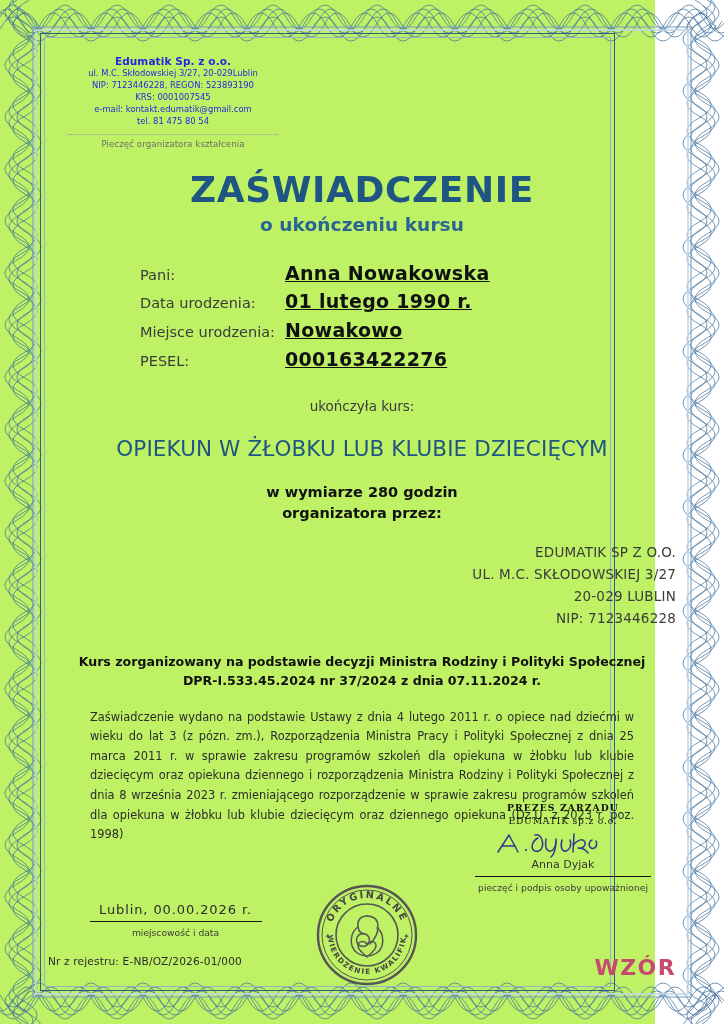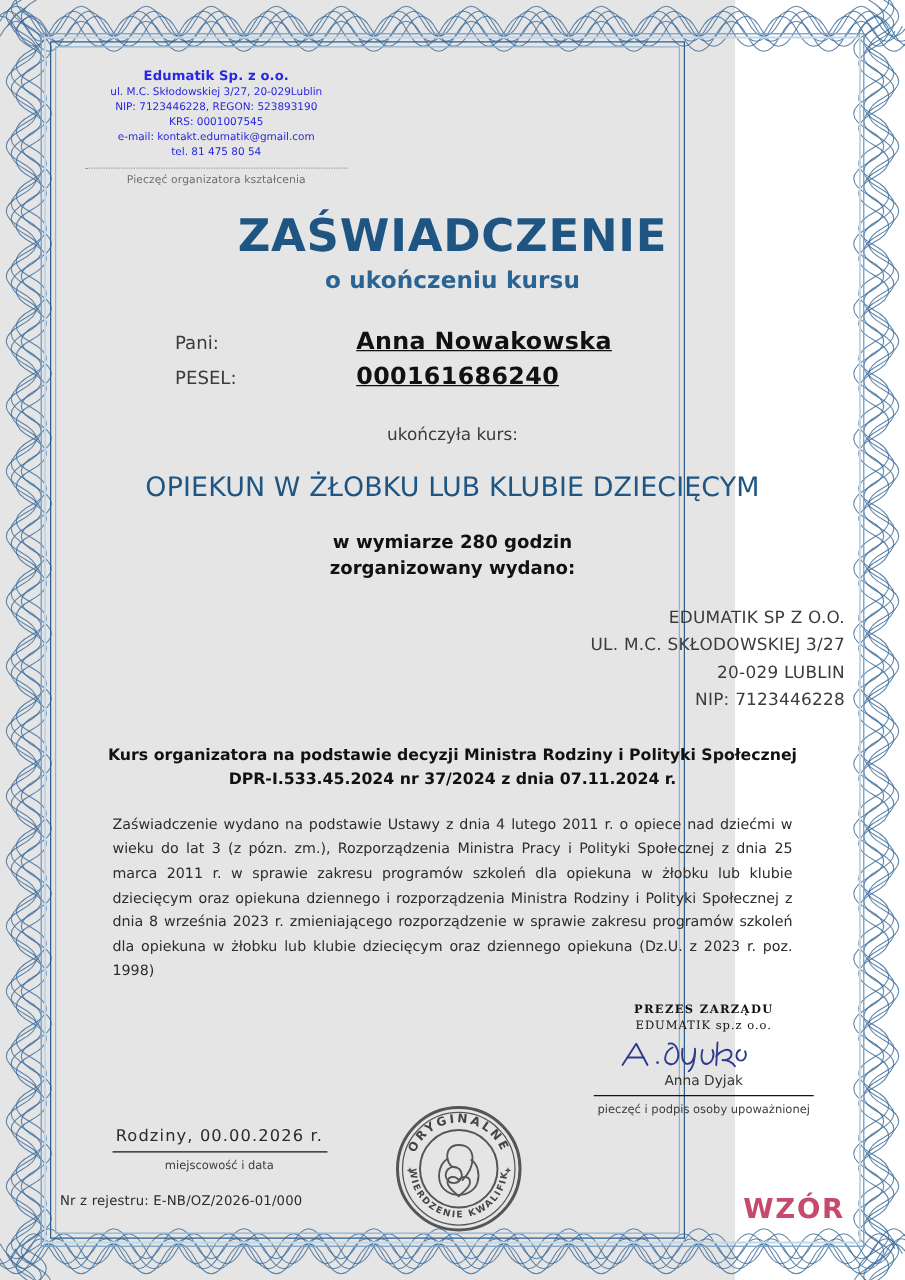--- a/index.html
+++ b/index.html
@@ -7,23 +7,23 @@
     width: 724px;
     height: 1024px;
     background: #ffffff;
     font-family: "DejaVu Sans", sans-serif;
     overflow: hidden;
   }
 
   
   .page {
     position: relative;
-    width: 588px;
+    width: 655px;
     height: 1024px;
-    background: #e5e5e5;
+    background: #bef264;
   }
   .guilloche {
     position: absolute;
     inset: 0;
     z-index: 1;
     pointer-events: none;
   }
   .inner-frame {
     position: absolute;
     left: 40px;  top: 33px;
@@ -358,41 +358,49 @@
 
     <div class="cert-title">ZAŚWIADCZENIE</div>
     <div class="cert-subtitle">o ukończeniu kursu</div>
 
     <div class="person-block">
       <div class="person-row">
         <div class="p-label">Pani:</div>
         <div class="p-value">Anna Nowakowska</div>
       </div>
       <div class="person-row">
+        <div class="p-label">Data urodzenia:</div>
+        <div class="p-value">01 lutego 1990 r.</div>
+      </div>
+      <div class="person-row">
+        <div class="p-label">Miejsce urodzenia:</div>
+        <div class="p-value">Nowakowo</div>
+      </div>
+      <div class="person-row">
         <div class="p-label">PESEL:</div>
-        <div class="p-value">000161686240</div>
+        <div class="p-value">000163422276</div>
       </div>
     </div>
 
     <div class="completed-line">ukończyła kurs:</div>
     <div class="course-name">OPIEKUN W ŻŁOBKU LUB KLUBIE DZIECIĘCYM</div>
     <div class="hours-block">
       <div>w wymiarze 280 godzin</div>
-      <div>zorganizowany wydano:</div>
+      <div>organizatora przez:</div>
     </div>
 
     <div class="org-addr">
       <div>EDUMATIK SP Z O.O.</div>
       <div>UL. M.C. SKŁODOWSKIEJ 3/27</div>
       <div>20-029 LUBLIN</div>
       <div>NIP: 7123446228</div>
     </div>
 
     <div class="decision">
-      <div>Kurs organizatora na podstawie decyzji Ministra Rodziny i Polityki Społecznej</div>
+      <div>Kurs zorganizowany na podstawie decyzji Ministra Rodziny i Polityki Społecznej</div>
       <div>DPR-I.533.45.2024 nr 37/2024 z dnia 07.11.2024 r.</div>
     </div>
 
     <div class="legal">Zaświadczenie wydano na podstawie Ustawy z dnia 4 lutego 2011 r. o opiece nad dziećmi w wieku do lat 3 (z pózn. zm.), Rozporządzenia Ministra Pracy i Polityki Społecznej z dnia 25 marca 2011 r. w sprawie zakresu programów szkoleń dla opiekuna w żłobku lub klubie dziecięcym oraz opiekuna dziennego i rozporządzenia Ministra Rodziny i Polityki Społecznej z dnia 8 września 2023 r. zmieniającego rozporządzenie w sprawie zakresu programów szkoleń dla opiekuna w żłobku lub klubie dziecięcym oraz dziennego opiekuna (Dz.U. z 2023 r. poz. 1998)</div>
 
     <div class="footer">
 
       <div class="sig-right">
         <div class="sig-title">PREZES ZARZĄDU</div>
         <div class="sig-company">EDUMATIK sp.z o.o.</div>
@@ -440,21 +448,21 @@
             <path d="M53 34 C46 34 43 39 44 45 C45 50 48 52 51 52"></path>
             <path d="M53 34 C60 34 64 38 64 45 C64 52 60 58 56 62"></path>
             <path d="M44 45 C38 49 36 57 38 64 C40 70 46 74 53 74 C60 74 66 70 68 64 C70 57 68 49 63 46"></path>
             <circle cx="49" cy="58" r="6.5"></circle>
             <path d="M53 62 C50 58 44 59 44 64 C44 68 50 72 53 75 C56 72 62 68 62 64 C62 59 56 58 53 62 Z"></path>
           </g>
         </svg>
       </div>
 
       <div class="place-left">
-        <div class="place-value">Rodziny, 00.00.2026 r.</div>
+        <div class="place-value">Lublin, 00.00.2026 r.</div>
         <div class="place-rule"></div>
         <div class="place-caption">miejscowość i data</div>
       </div>
 
     </div>
   </div>
 
   <div class="bottom-bar">
     <div class="reg-no">Nr z rejestru: E-NB/OZ/2026-01/000</div>
     <div class="wzor">WZÓR</div>

